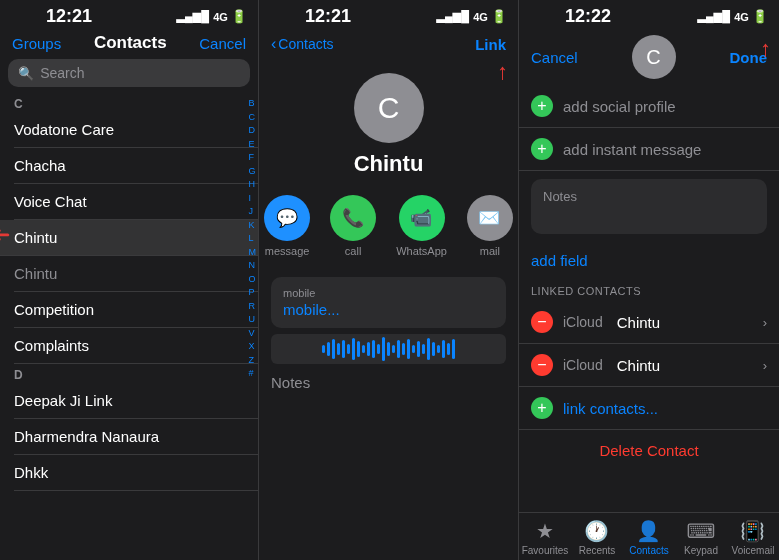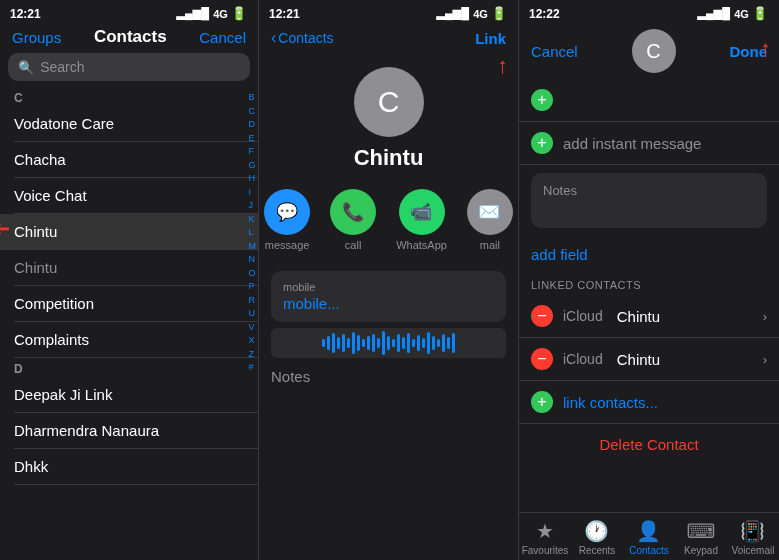--- a/index.html
+++ b/index.html
@@ -24,21 +24,21 @@
       overflow: hidden;
     }
     .status-bar {
       display: flex;
       justify-content: space-between;
       align-items: center;
       padding: 6px 10px 2px;
       font-size: 13px;
       font-weight: 600;
     }
-    .status-bar .time { font-size: 12px; font-weight: 700; }
+    .status-bar .time { font-size: 18px; font-weight: 700; margin-left: 36px; }
     .status-icons { display: flex; align-items: center; gap: 4px; font-size: 11px; }
     .panel1-header {
       display: flex;
       justify-content: space-between;
       align-items: center;
       padding: 4px 12px 6px;
     }
     .panel1-header .groups-btn { color: #0a84ff; font-size: 15px; }
     .panel1-header .title { font-size: 17px; font-weight: 600; }
     .panel1-header .cancel-btn { color: #0a84ff; font-size: 15px; }
@@ -454,20 +454,21 @@
     </div>
     <span class="done-btn">Done</span>
 
     <span style="position:absolute; right:8px; top:36px; color:#e53935; font-size:22px;">↑</span>
   </div>
 
   <div class="edit-body">
 
     <div class="edit-row">
       <div class="add-icon-green">+</div>
+      <span class="edit-row-text muted">add social profile</span>
     </div>
 
     <div class="edit-row">
       <div class="add-icon-green">+</div>
       <span class="edit-row-text muted">add instant message</span>
     </div>
 
     <div class="notes-edit-area">
       <div class="notes-edit-label">Notes</div>
     </div>

